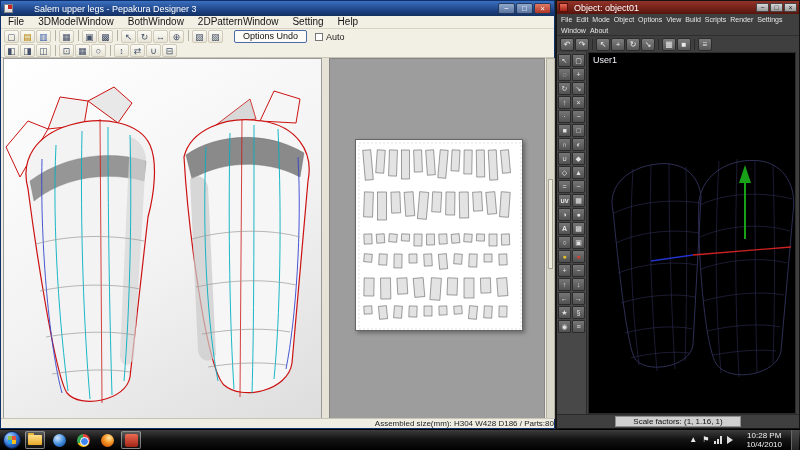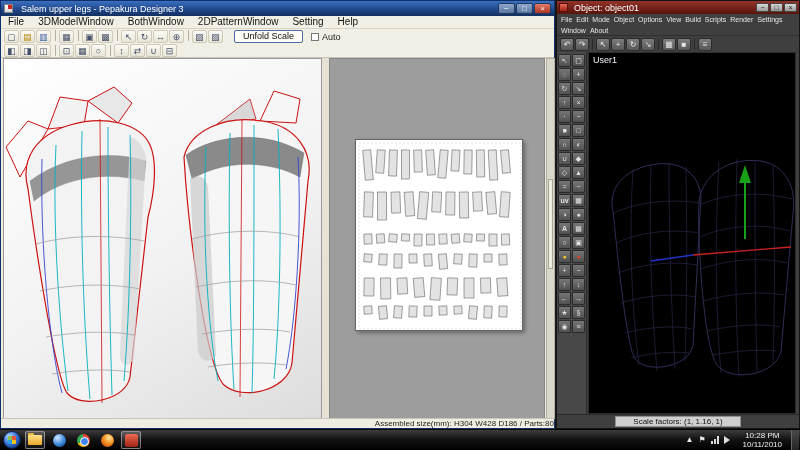--- a/index.html
+++ b/index.html
@@ -2,21 +2,21 @@
 <html><head>
 <meta charset="utf-8">
 <style>
   *{margin:0;padding:0;box-sizing:border-box}
   body{font-family:"Liberation Sans",sans-serif;background:#555}
   #screen{position:relative;width:800px;height:450px;overflow:hidden;background:#1a1a1a}
   i,b{font-style:normal;font-weight:normal}
 
   
   #pep{position:absolute;left:0;top:0;width:555px;height:429px;background:#efede2;border:1px solid #10306b}
-  #pep-title{position:absolute;left:0;top:0;right:0;height:15px;background:linear-gradient(180deg,#3a6fc0,#1b3f7e 70%,#132f61);display:flex;align-items:center;gap:8px;padding:0 3px}
+  #pep-title{position:absolute;left:0;top:0;right:0;height:15px;background:linear-gradient(180deg,#3a6fc0,#1b3f7e 70%,#132f61);display:flex;align-items:center;gap:21px;padding:0 3px}
   #pep-title .ttxt{color:#fff;font-size:9px;white-space:nowrap}
   .appico{width:9px;height:9px;background:linear-gradient(#fff,#d8d8d8);border:1px solid #888;position:relative}
   .appico::after{content:"";position:absolute;right:0;top:0;width:4px;height:4px;background:#cc2222}
   .capbtns{margin-left:auto;display:flex;gap:1px}
   .capbtn{width:17px;height:11px;font-size:8px;line-height:10px;text-align:center;color:#fff;background:linear-gradient(#8fa8cc,#5a74a0);border:1px solid #243a5e;border-radius:2px}
   .capbtn.close{background:linear-gradient(#e07a66,#b03525)}
   #pep-menu{position:absolute;top:15px;left:0;right:0;height:13px;background:#f2f0e4;border-bottom:1px solid #d8d4c4;display:flex;font-size:10px;line-height:12px;color:#151515}
   .mi{padding:0 7px}
   #pep-tb1,#pep-tb2{position:absolute;left:0;right:0;background:#f2f0e4;display:flex;align-items:center;padding-left:3px}
   #pep-tb1{top:28px;height:15px}
@@ -110,21 +110,21 @@
           <i class="ticon">▩</i>
           <i class="tsep"></i>
           <i class="ticon">↖</i>
           <i class="ticon">↻</i>
           <i class="ticon">↔</i>
           <i class="ticon">⊕</i>
           <i class="tsep"></i>
           <i class="ticon">▨</i>
           <i class="ticon">▧</i>
         </span>
-      <span id="unfold">Unfold Scale</span>
+      <span id="unfold">Options Undo</span>
       <span id="auto-wrap">
         <span id="auto-box"></span>
         <span>Auto</span>
       </span>
     </div>
     <div id="pep-tb2">
         <i class="ticon">◧</i>
         <i class="ticon">◨</i>
         <i class="ticon">◫</i>
         <i class="tsep"></i>
@@ -378,19 +378,19 @@
       <span class="trayglyph">▲</span>
       <span class="trayglyph">⚑</span>
       <span class="net">
           <i style="height:3px"></i>
           <i style="height:5px"></i>
           <i style="height:8px"></i>
         </span>
       <span class="vol"></span>
       <span id="clock">
         <span>10:28 PM</span>
-        <span>10/11/2010</span>
+        <span>10/4/2010</span>
       </span>
       <span id="showdesk"></span>
     </div>
   </div>
 
 </div>
 
 </body></html>

